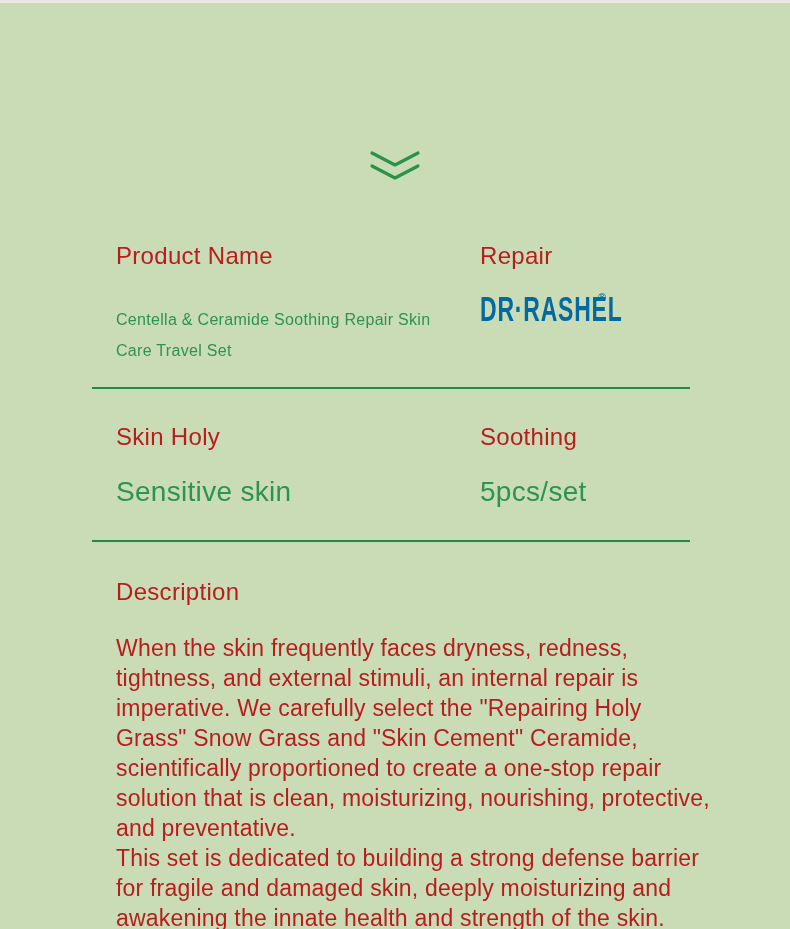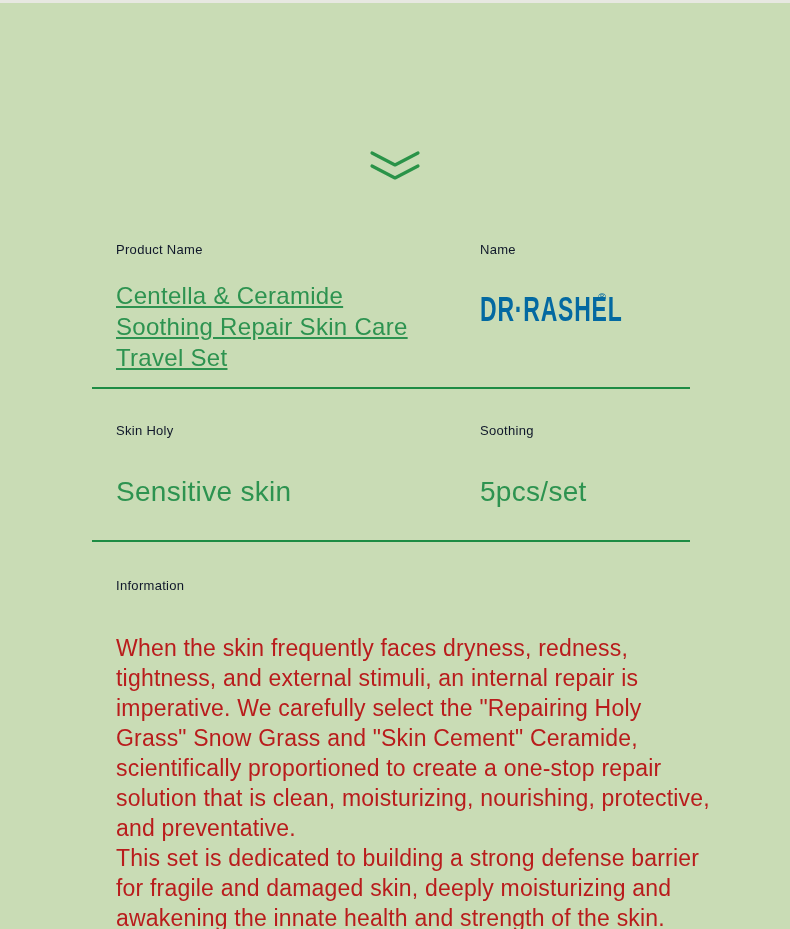--- a/index.html
+++ b/index.html
@@ -38,39 +38,38 @@
   .chevron-wrap {
     position: absolute;
     top: 150px;
     left: 50%;
     transform: translateX(-50%);
     width: 52px;
     height: 34px;
   }
   .label {
     position: absolute;
-    font-size: 13px;
-    color: #0f172a;
+    font-size: 24px;
+    color: #b91c1c;
     letter-spacing: 0.3px;
   }
   .value {
     position: absolute;
     color: #2d9350;
     letter-spacing: 0.3px;
   }
   .col-left  { left: 116px; }
   .col-right { left: 480px; }
 
   .row1-label { top: 242px; }
   .product-value {
-    top: 280px;
+    top: 304px;
     width: 330px;
-    font-size: 24px;
+    font-size: 16px;
     line-height: 31px;
-    text-decoration: underline;
   }
   .brand-logo {
     top: 290px;
     color: #0369a1;
     white-space: nowrap;
   }
   .brand-logo .logo-text {
     display: inline-block;
     transform: scale(0.82, 1.25);
     transform-origin: left top;
@@ -121,38 +120,38 @@
 
 
   <div class="chevron-wrap">
     <svg width="52" height="34" viewBox="0 0 52 34" fill="none" xmlns="http://www.w3.org/2000/svg">
       <polyline points="3,3 26,15 49,3" stroke="#2a9348" stroke-width="3.2" fill="none" stroke-linecap="round" stroke-linejoin="round"></polyline>
       <polyline points="3,16 26,28 49,16" stroke="#2a9348" stroke-width="3.2" fill="none" stroke-linecap="round" stroke-linejoin="round"></polyline>
     </svg>
   </div>
 
   <div class="label col-left row1-label">Product Name</div>
-  <div class="label col-right row1-label">Name</div>
+  <div class="label col-right row1-label">Repair</div>
 
   <div class="value col-left product-value">Centella &amp; Ceramide Soothing Repair Skin Care Travel Set</div>
 
   <div class="value col-right brand-logo">
     <span class="logo-text">DR·RASHEL</span><span class="logo-mark">®</span>
   </div>
 
   <div class="divider divider-1"></div>
 
   <div class="label col-left row2-label">Skin Holy</div>
   <div class="label col-right row2-label">Soothing</div>
 
   <div class="value col-left row2-value">Sensitive skin</div>
   <div class="value col-right row2-value">5pcs/set</div>
 
   <div class="divider divider-2"></div>
 
-  <div class="label col-left desc-label">Information</div>
+  <div class="label col-left desc-label">Description</div>
 
   <div class="description-body">
     <p>When the skin frequently faces dryness, redness, tightness, and external stimuli, an internal repair is imperative. We carefully select the "Repairing Holy Grass" Snow Grass and "Skin Cement" Ceramide, scientifically proportioned to create a one-stop repair solution that is clean, moisturizing, nourishing, protective, and preventative.</p>
     <p>This set is dedicated to building a strong defense barrier for fragile and damaged skin, deeply moisturizing and awakening the innate health and strength of the skin.</p>
   </div>
 
 </div>
 
 </body></html>

